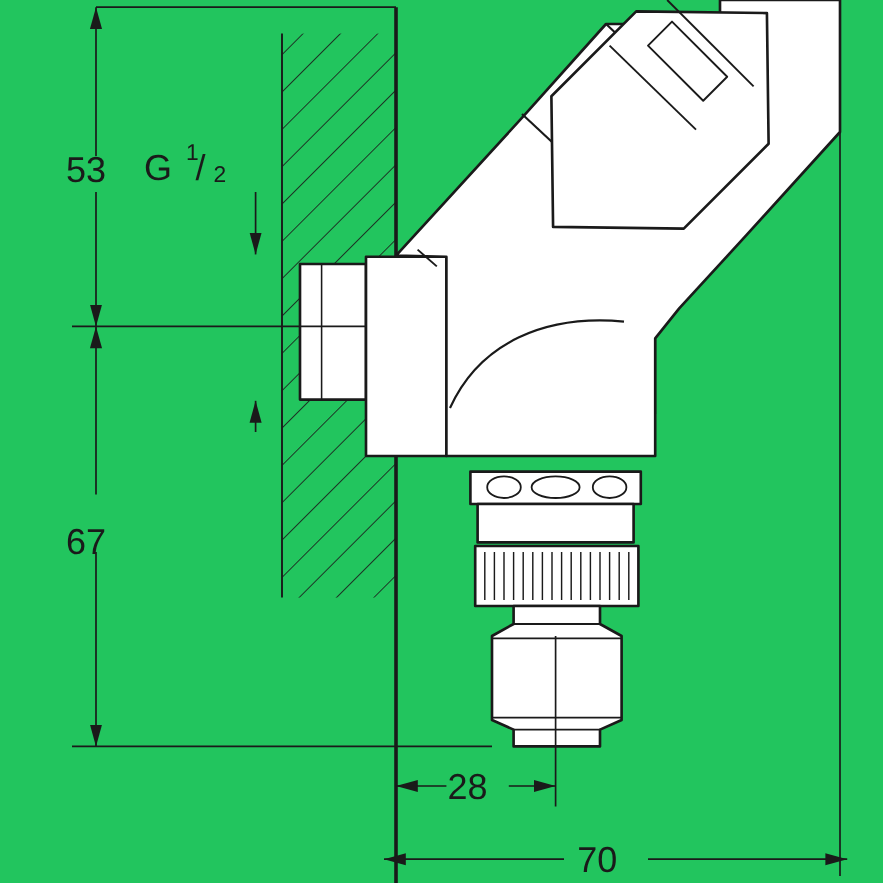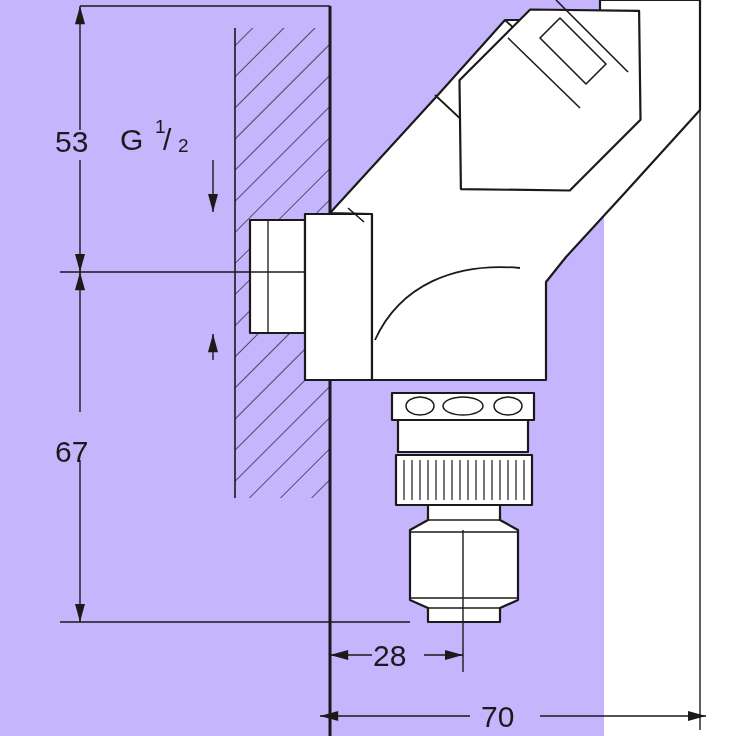--- a/index.html
+++ b/index.html
@@ -1,17 +1,17 @@
 <!DOCTYPE html>
 <html><head>
 <meta charset="utf-8">
 <style>
   html,body{margin:0;padding:0;background:#ffffff;}
   body{width:736px;height:736px;overflow:hidden;font-family:"Liberation Sans",sans-serif;}
-  #stage{position:relative;width:604px;height:736px;background:#c4b5fd;}
+  #stage{position:relative;width:736px;height:736px;background:#22c55e;}
   svg{display:block;}
   .dimtext{font-family:"Liberation Sans",sans-serif;font-size:30px;fill:#1a1a1a;}
   .gtext{font-family:"Liberation Sans",sans-serif;font-size:30px;fill:#1a1a1a;}
   .fracnum{font-family:"Liberation Sans",sans-serif;font-size:19px;fill:#1a1a1a;}
 </style>
 </head>
 <body>
 
 <div id="stage">
   <svg width="736" height="736" viewBox="0 0 736 736">

